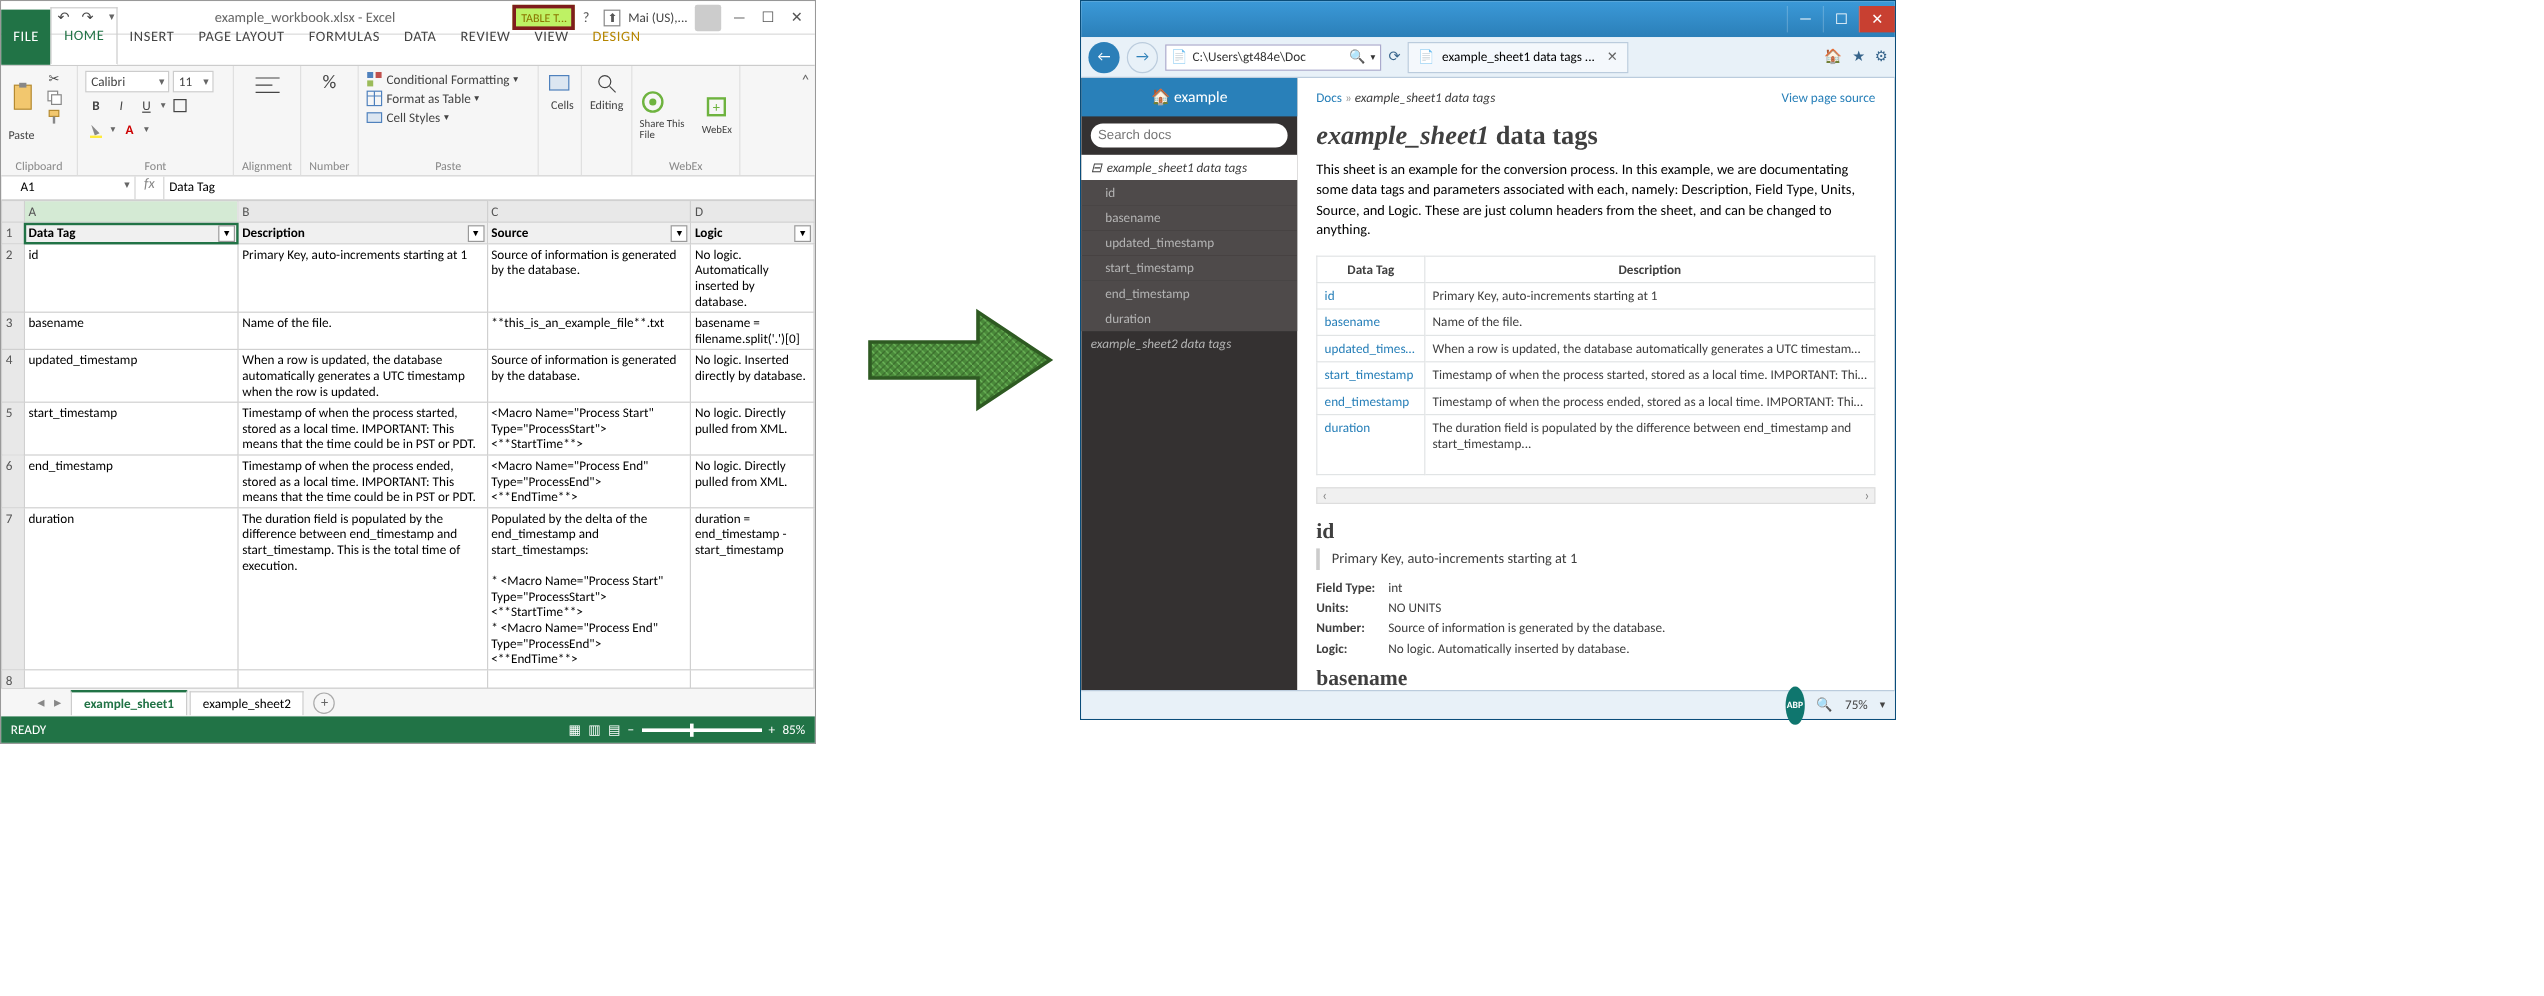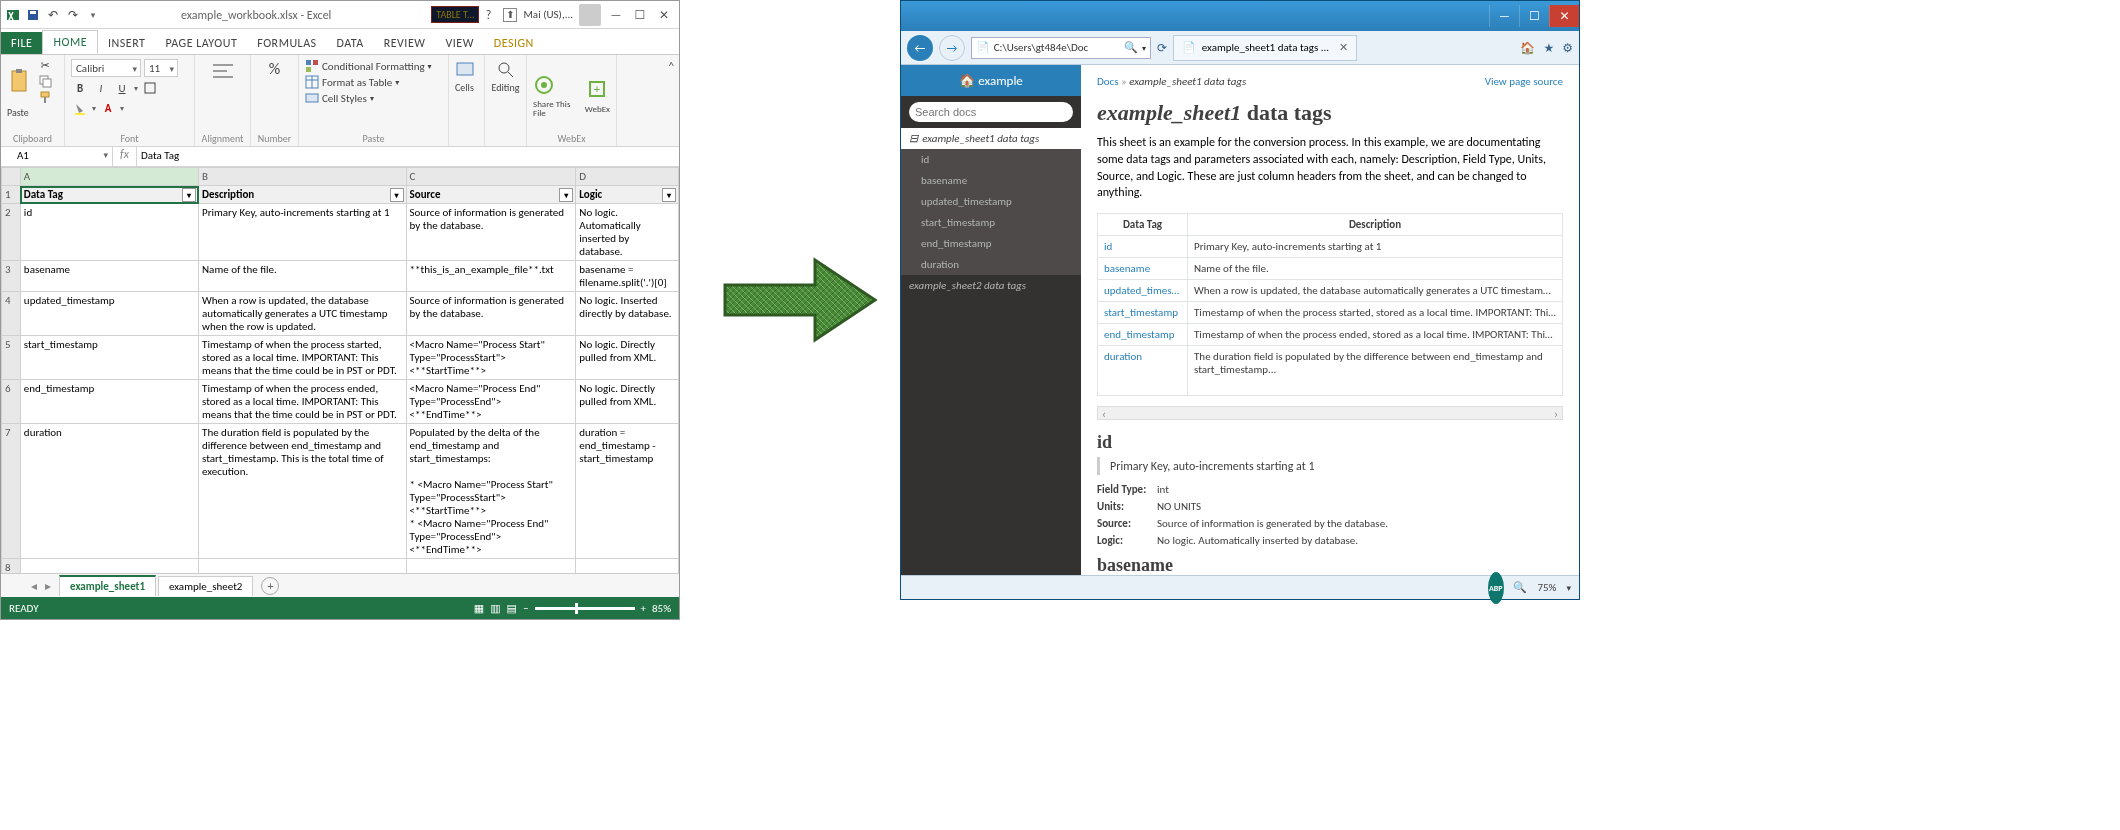--- a/index.html
+++ b/index.html
@@ -5,27 +5,27 @@
 * { box-sizing: border-box; margin: 0; padding: 0; }
 body { font-family: "Segoe UI", Calibri, sans-serif; font-size: 12px; background: #fff; width: 2120px; height: 830px; position: relative; overflow: hidden; }
 .stage { width: 2120px; height: 830px; position: relative; }
 
 
 .excel { position: absolute; left: 0; top: 0; width: 680px; height: 620px; border: 1px solid #999; background: #fff; display: flex; flex-direction: column; }
 .excel-titlebar { height: 28px; background: #fff; display: flex; align-items: center; font-size: 12px; color: #444; border-bottom: 1px solid #d4d4d4; }
 .qat { display: flex; align-items: center; gap: 4px; padding-left: 4px; }
 .qat .ico { width: 16px; height: 16px; display: inline-flex; align-items: center; justify-content: center; color: #217346; }
 .excel-title-ctr { flex: 1; text-align: center; color: #666; }
-.title-tabtools { background: #0f172a; border: 1px solid #7f1d1d; color: #8a7500; font-size: 10px; padding: 1px 4px; margin-left: 20px; }
+.title-tabtools { background: #bef264; border: 3px solid #7f1d1d; color: #8a7500; font-size: 10px; padding: 1px 4px; margin-left: 20px; }
 .win-ctrl { display: flex; gap: 6px; padding-right: 6px; align-items: center; }
 .win-ctrl .ico { width: 18px; height: 18px; color: #555; display: flex; align-items: center; justify-content: center; }
 .avatar { width: 22px; height: 22px; background: #ccc; border-radius: 2px; }
 
 .tabs { height: 26px; display: flex; align-items: flex-end; background: #fff; border-bottom: 1px solid #ccc; }
-.tab { padding: 4px 10px; font-size: 12px; color: #444; text-transform: uppercase; letter-spacing: .5px; }
+.tab { padding: 16px 10px; font-size: 12px; color: #444; text-transform: uppercase; letter-spacing: .5px; }
 .tab.file { background: #217346; color: #fff; }
 .tab.active { border: 1px solid #ccc; border-bottom: 1px solid #fff; color: #217346; }
 .tab.design { color: #b58500; }
 
 .ribbon { height: 92px; background: #f6f6f6; border-bottom: 1px solid #d4d4d4; display: flex; position: relative; font-size: 11px; color: #444; }
 .rgroup { border-right: 1px solid #e0e0e0; padding: 4px 6px 14px 6px; position: relative; display: flex; flex-direction: column; justify-content: flex-start; }
 .rgroup .glabel { position: absolute; bottom: 1px; left: 0; right: 0; text-align: center; font-size: 10px; color: #888; }
 .big-icon { width: 28px; height: 28px; }
 .ico { display: inline-flex; align-items: center; justify-content: center; }
 .select { border: 1px solid #ccc; background: #fff; font-size: 11px; height: 18px; padding: 0 14px 0 4px; position: relative; display: inline-flex; align-items: center; }
@@ -260,21 +260,21 @@
             <span class="ico">
               <svg width="14" height="14">
                 <rect x="1" y="3" width="12" height="8" fill="#dce6f1" stroke="#4f81bd"></rect>
               </svg>
             </span>
             <span>Cell Styles</span>
             <span style="font-size:8px">▾</span>
           </div>
       <div class="glabel">Paste</div>
     </div>
-    <div class="rgroup" style="width:36px;align-items:flex-start">
+    <div class="rgroup" style="width:36px;align-items:flex-end">
       <span class="ico">
             <svg width="22" height="22">
               <rect x="2" y="4" width="16" height="12" fill="#dce6f1" stroke="#4f81bd"></rect>
             </svg>
           </span>
       <div style="font-size:10px">Cells</div>
     </div>
     <div class="rgroup" style="width:42px;align-items:center">
       <span class="ico">
             <svg width="22" height="22">
@@ -538,21 +538,21 @@
       <div class="rtd-bq">Primary Key, auto-increments starting at 1</div>
       <div class="field-row">
             <span class="k">Field Type:</span>
             <span>int</span>
           </div>
       <div class="field-row">
             <span class="k">Units:</span>
             <span>NO UNITS</span>
           </div>
       <div class="field-row">
-            <span class="k">Source:</span>
+            <span class="k">Number:</span>
             <span>Source of information is generated by the database.</span>
           </div>
       <div class="field-row">
             <span class="k">Logic:</span>
             <span>No logic. Automatically inserted by database.</span>
           </div>
 
       <h2 class="rtd-h2">basename</h2>
     </div>
   </div>

